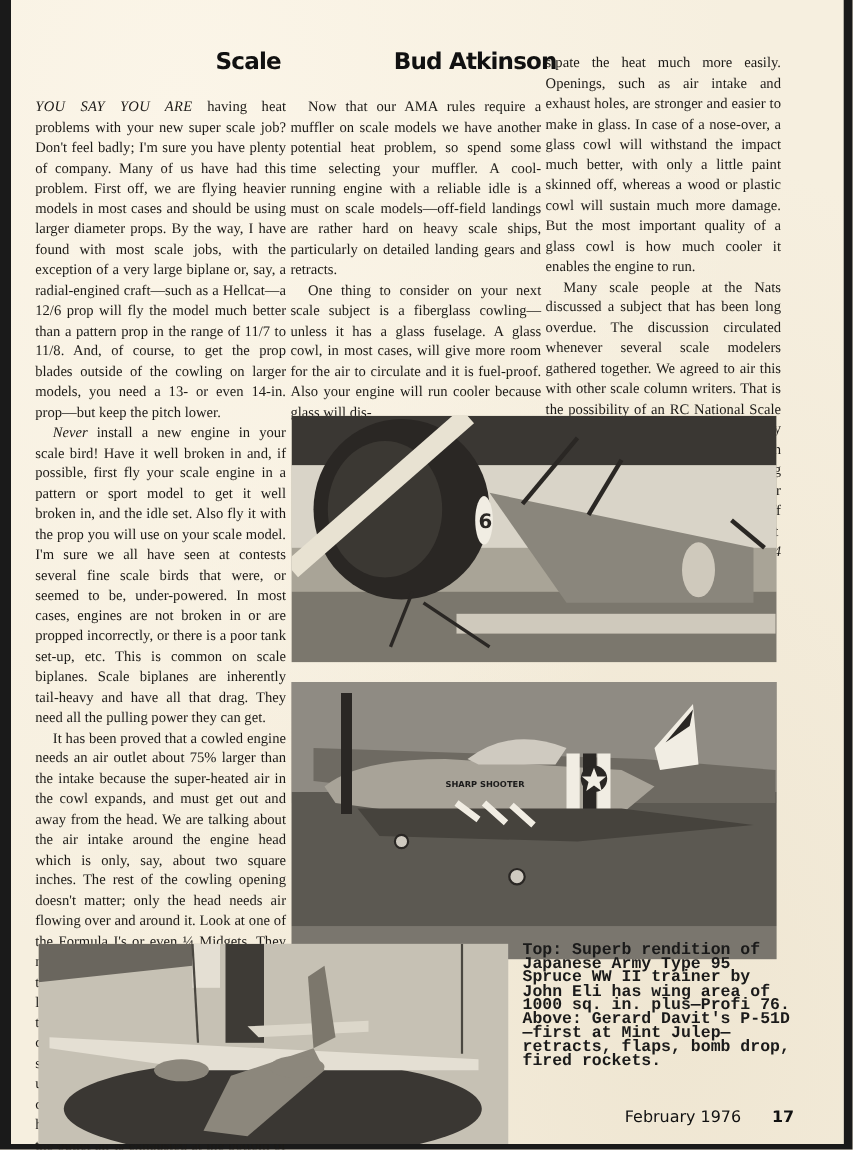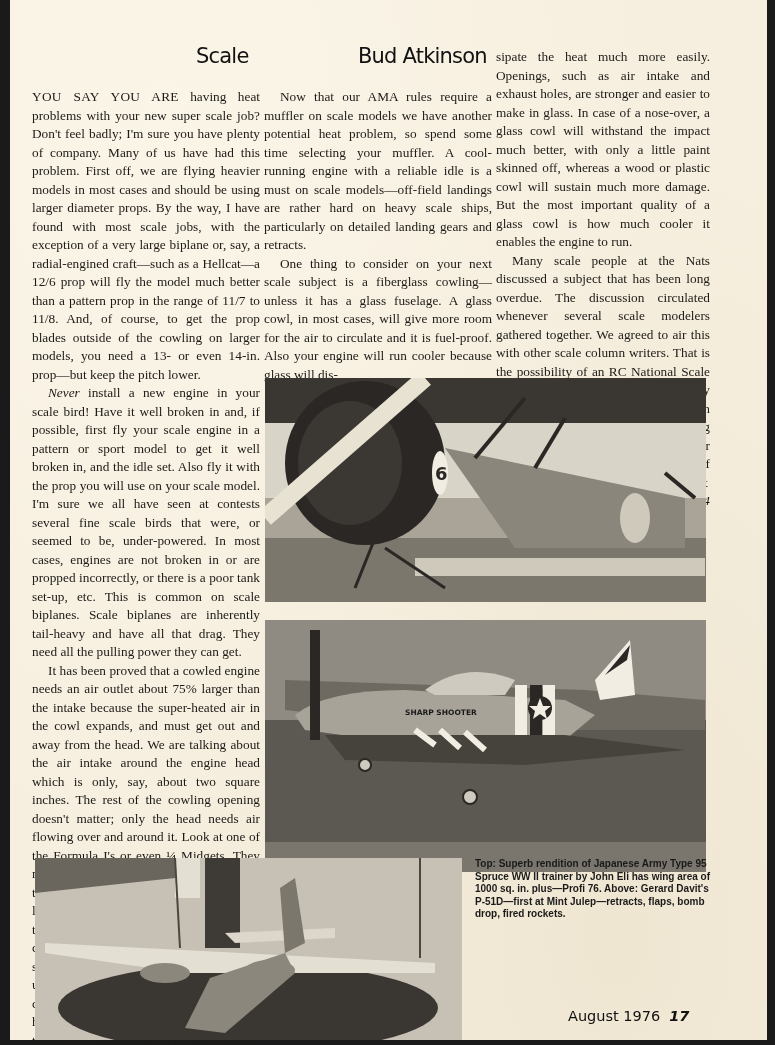--- a/index.html
+++ b/index.html
@@ -8,42 +8,42 @@
   }
   .page {
     position: absolute; left: 10px; top: 0; width: 757px; height: 1040px;
     background: #f6efdf;
     background-image: radial-gradient(ellipse at 20% 10%, #fbf5e8 0%, rgba(246,239,223,0) 60%),
                       radial-gradient(ellipse at 80% 90%, #efe6d2 0%, rgba(246,239,223,0) 60%);
   }
   .heading {
     position: absolute; top: 44px;
     font-family: "DejaVu Sans", sans-serif; font-size: 21px; color: #111;
-    letter-spacing: -0.8px; font-weight: normal;
+    letter-spacing: -0.8px; font-weight: bold;
   }
   .col {
     position: absolute;
     font-family: "Liberation Serif", serif; font-size: 13.3px; line-height: 18.5px;
     color: #1c1a17; text-align: justify; hyphens: manual;
   }
   .col p { margin: 0; text-indent: 16px; }
   .col p.first { text-indent: 0; }
-  .col .caps { letter-spacing: 0.3px; }
+  .col .caps { letter-spacing: 0.3px; font-style: italic; }
   .col em { }
   .cont { text-align: right; font-style: italic; margin-top: 0; }
   .photo { position: absolute; overflow: hidden; background: #6d6a63; }
   .caption {
-    position: absolute; font-family: Liberation Sans, sans-serif; font-weight: bold;
-    font-size: 10px; line-height: 12.6px; color: #1a1a1a;
+    position: absolute; font-family: Liberation Mono, monospace; font-weight: bold;
+    font-size: 15px; line-height: 12.6px; color: #1a1a1a;
   }
   .footer {
     position: absolute; top: 1008px; left: 558px;
     font-family: "DejaVu Sans", sans-serif; font-size: 14.5px; color: #111;
   }
-  .footer .num { font-weight: bold; margin-left: 9px; font-style: italic; }
+  .footer .num { font-weight: bold; margin-left: 28px; }
   svg { display: block; }
 </style>
 </head>
 <body>
 
 <div class="page">
 
   <div class="heading" style="left:186px;">Scale</div>
   <div class="heading" style="left:348px;">Bud Atkinson</div>
 
@@ -123,15 +123,15 @@
       <ellipse cx="130" cy="115" rx="25" ry="10" fill="#8c877c"></ellipse>
       <ellipse cx="235" cy="112" rx="25" ry="10" fill="#8c877c"></ellipse>
       <line x1="140" y1="0" x2="145" y2="90" stroke="#4a4740" stroke-width="2"></line>
       <line x1="385" y1="0" x2="385" y2="100" stroke="#4a4740" stroke-width="2"></line>
     </svg>
   </div>
 
   <div class="caption" style="left:465px; top:858px; width:245px;">Top: Superb rendition of Japanese Army Type 95 Spruce WW II trainer by John Eli has wing area of 1000 sq. in. plus—Profi 76. Above: Gerard Davit's P-51D—first at Mint Julep—retracts, flaps, bomb drop, fired rockets.</div>
 
   <div class="footer">
-    <span>August 1976</span><span class="num">17</span>
+    <span>February 1976</span><span class="num">17</span>
   </div>
 </div>
 
 </body></html>

